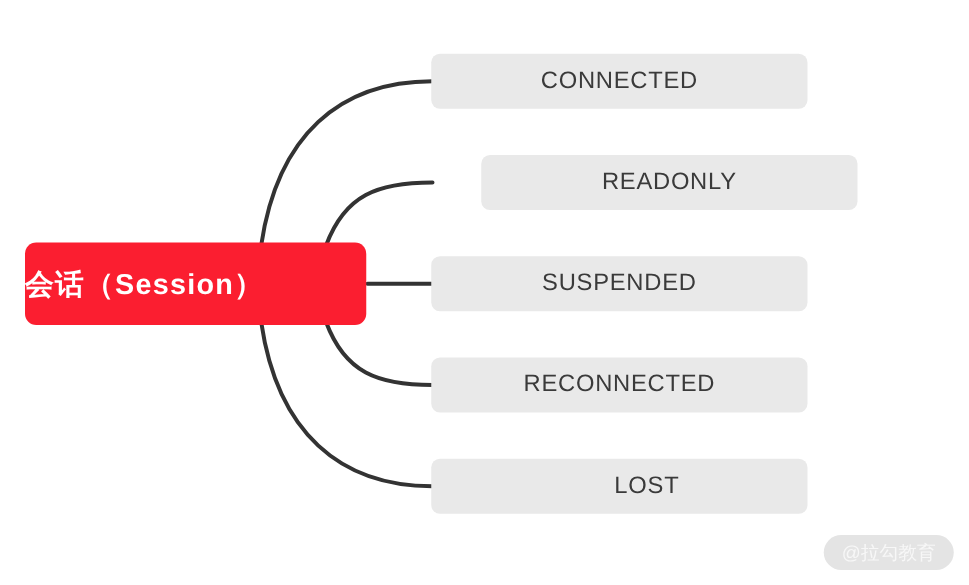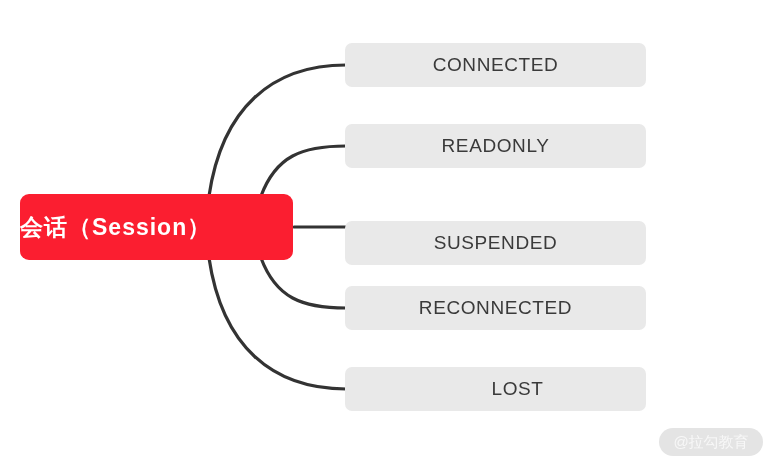--- a/index.html
+++ b/index.html
@@ -59,22 +59,22 @@
     justify-content: center;
     box-sizing: border-box;
   }
   .child-node span {
     color: var(--node-text, #3a3a3a);
     font-size: 19px;
     letter-spacing: 0.6px;
     white-space: nowrap;
   }
   .child-node.n0 { top: 43px; }
-  .child-node.n1 { top: 124px; }
-  .child-node.n2 { top: 221px; justify-content: center; }
+  .child-node.n1 { top: 124px; margin-left: 40px; }
+  .child-node.n2 { top: 205px; justify-content: center; }
   .child-node.n3 { top: 286px; }
   .child-node.n4 { top: 367px; padding-left: 44px; }
   .watermark {
     position: absolute;
     left: 659px;
     top: 428px;
     width: 104px;
     height: 28px;
     background: var(--wm-bg, #e4e4e4);
     border-radius: 14px;

